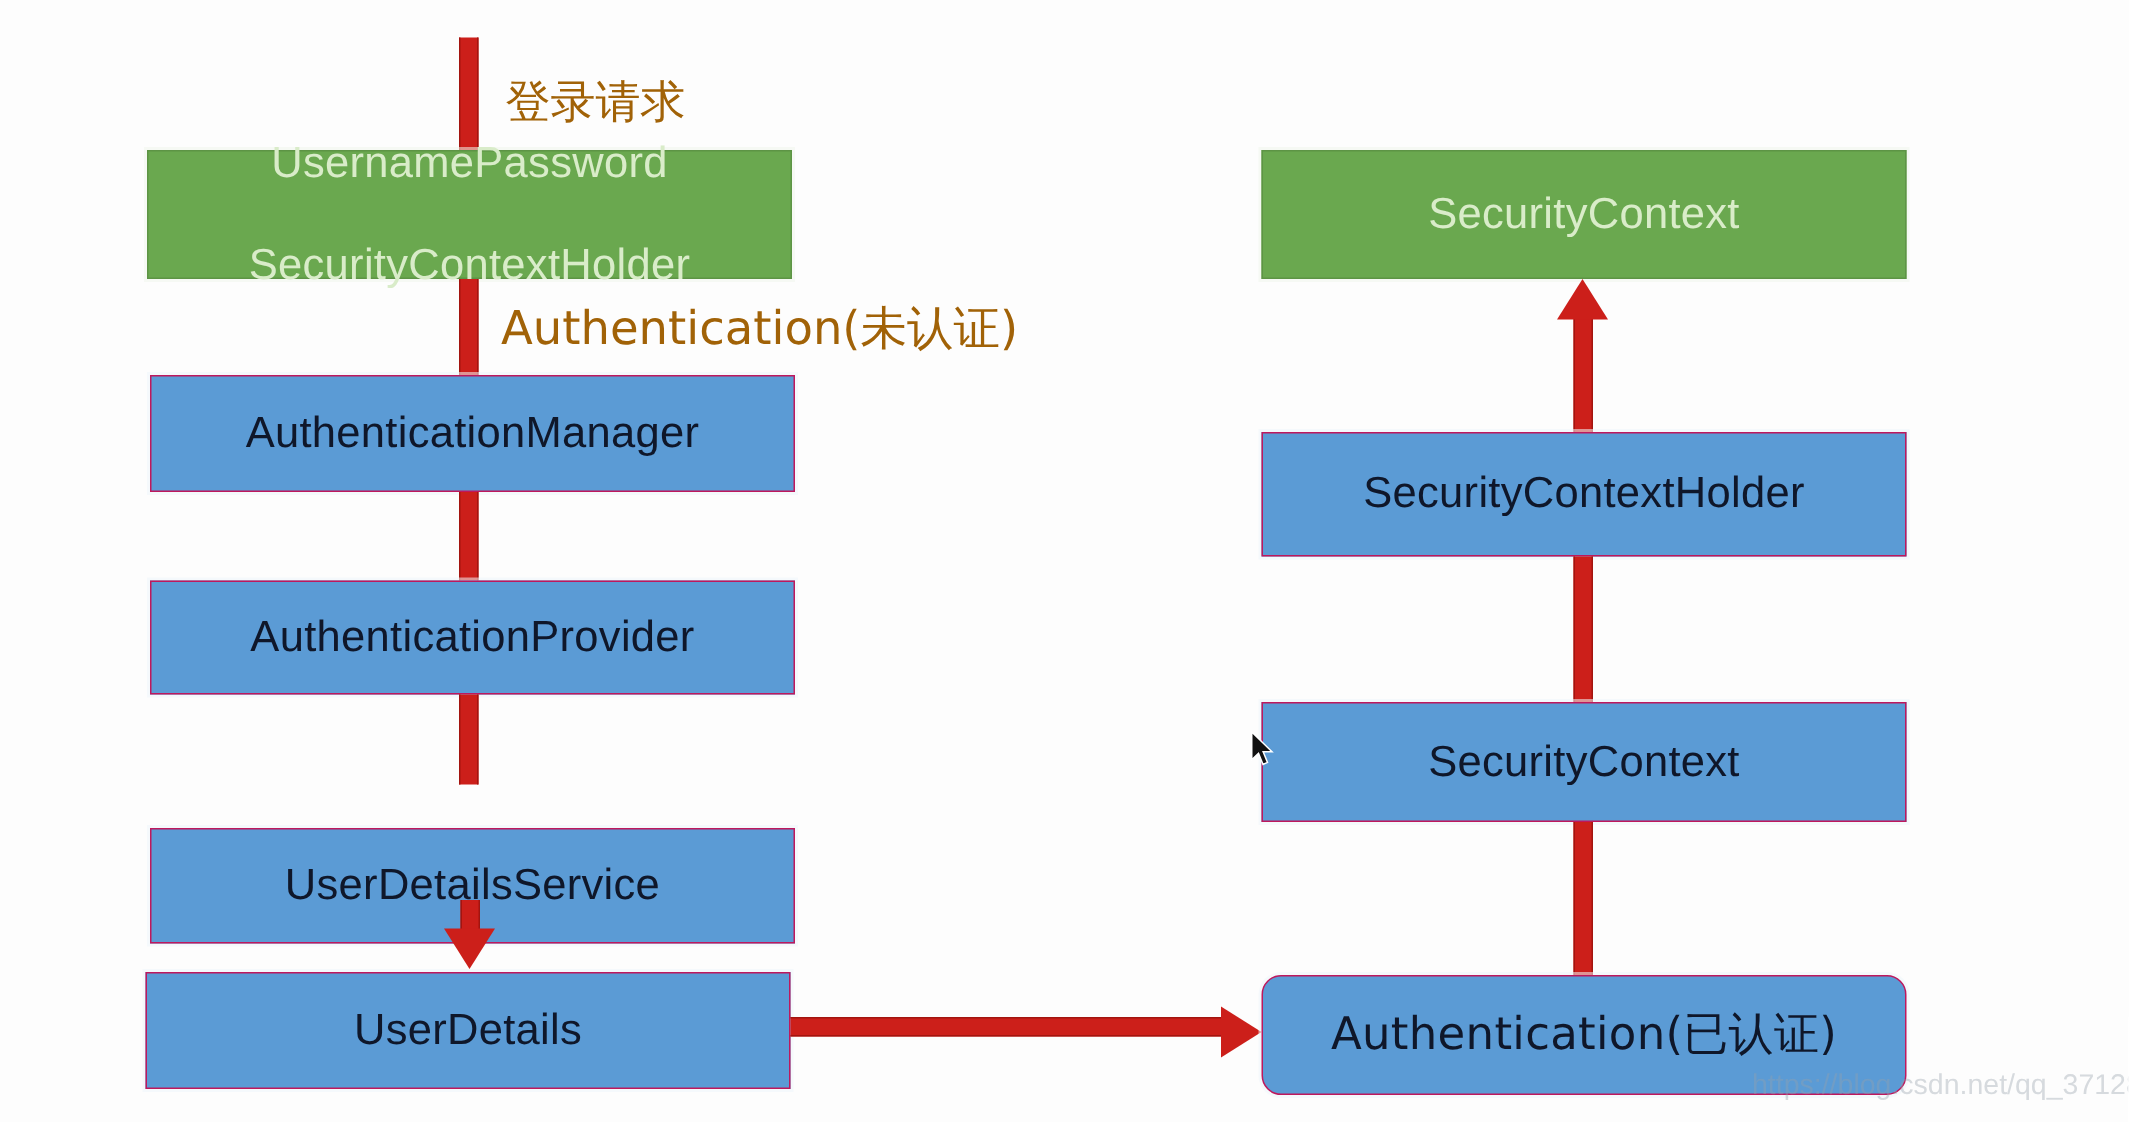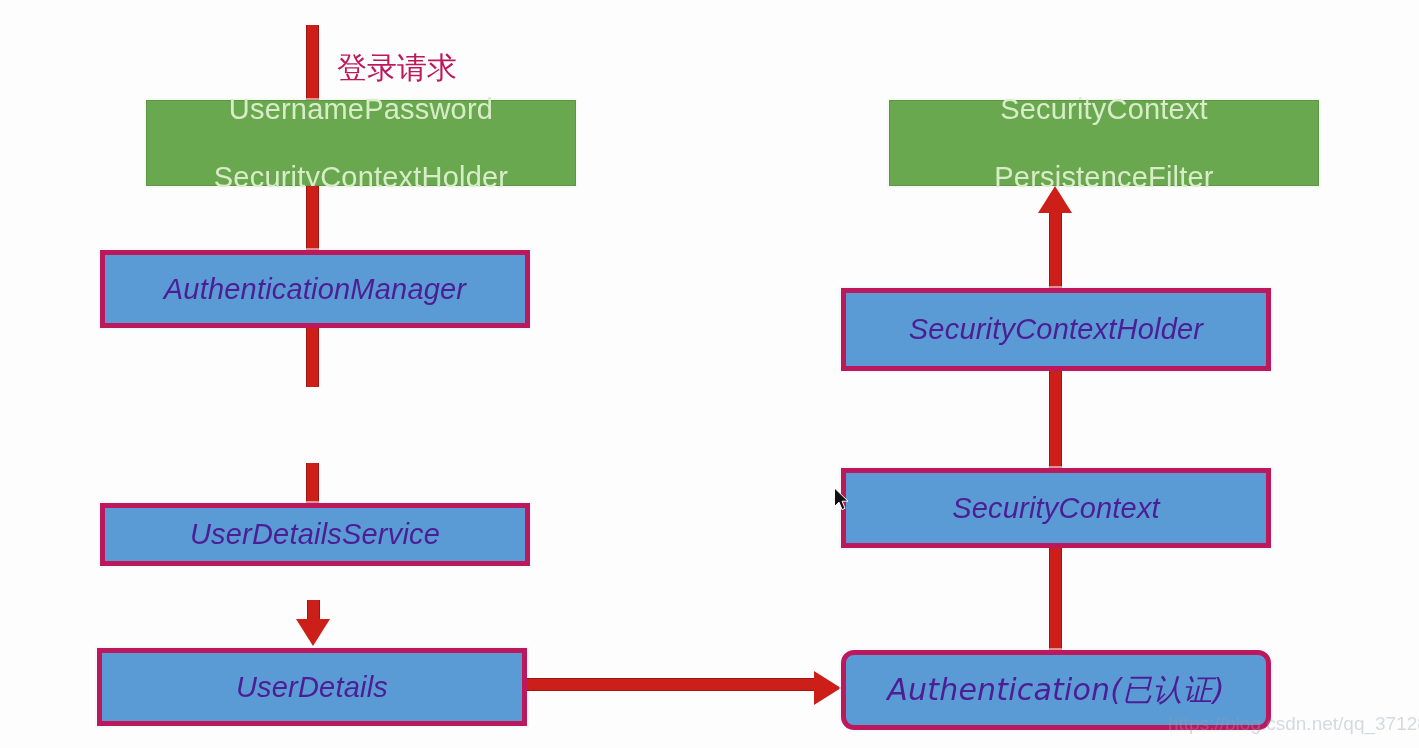--- a/index.html
+++ b/index.html
@@ -29,28 +29,26 @@
     line-height: 1.18;
     letter-spacing: 0.2px;
     white-space: pre-line;
     user-select: none;
   }
   .node.green {
     background: #6aa84f;
     border: 1px solid #5d9445;
     color: #d9ecc9;
     box-shadow: 0 0 0 2px rgba(240,246,236,0.55);
-    margin-left: 48px;
   }
   .node.blue {
     background: #5b9bd5;
-    border: 5px solid #be185d;
-    color: #4c1d95;
+    border: 1px solid #be185d;
+    color: #0f172a;
     box-shadow: 0 0 0 2px rgba(238,245,252,0.55);
-    font-style: italic;
   }
 
   
   .vline {
     position: absolute;
     background: #cc1f1a;
     border-left: 1px solid #a3140f;
     border-right: 1px solid #a3140f;
     box-sizing: border-box;
   }
@@ -79,21 +77,21 @@
     position: absolute;
     width: 0; height: 0;
     border-top: 17px solid transparent;
     border-bottom: 17px solid transparent;
     border-left: 27px solid #cc1f1a;
   }
 
   
   .edge-label {
     position: absolute;
-    color: #be185d;
+    color: #a16207;
     white-space: nowrap;
     user-select: none;
   }
 
   
   .watermark {
     position: absolute;
     color: rgba(150,160,170,0.38);
     font-size: 19px;
     white-space: nowrap;
@@ -118,48 +116,51 @@
 
   <div class="node green" style="left:98px; top:100px; width:430px; height:86px; font-size:29px;">
     <span style="display:block;">
       <span style="display:block;">UsernamePassword</span>
       <span style="display:block;">SecurityContextHolder</span>
     </span>
   </div>
 
   <div class="vline" style="left:306px; top:186px; width:13px; height:64px;"></div>
 
+  <div class="edge-label" style="left:334px; top:198px; font-size:31px; font-family:'DejaVu Sans','Liberation Sans',sans-serif;">Authentication(未认证)</div>
 
   <div class="node blue" style="left:100px; top:250px; width:430px; height:78px; font-size:29px;">
     <span>AuthenticationManager</span>
   </div>
 
   <div class="vline" style="left:306px; top:328px; width:13px; height:59px;"></div>
 
+  <div class="node blue" style="left:100px; top:387px; width:430px; height:76px; font-size:29px;">
+    <span>AuthenticationProvider</span>
+  </div>
 
   <div class="vline" style="left:306px; top:463px; width:13px; height:60px;"></div>
 
-  <div class="node blue" style="left:100px; top:503px; width:430px; height:63px; font-size:29px;">
+  <div class="node blue" style="left:100px; top:552px; width:430px; height:77px; font-size:29px;">
     <span>UserDetailsService</span>
   </div>
 
   <div class="vline" style="left:307px; top:600px; width:13px; height:23px;"></div>
   <div class="arrow-down" style="left:296px; top:619px;"></div>
 
   <div class="node blue" style="left:97px; top:648px; width:430px; height:78px; font-size:29px;justify-content:center;">
     <span>UserDetails</span>
   </div>
 
   <div class="hline" style="left:527px; top:678px; width:290px; height:13px;"></div>
   <div class="arrow-right" style="left:814px; top:671px;"></div>
 
   <div class="node green" style="left:841px; top:100px; width:430px; height:86px; font-size:29px;">
     <span style="display:block;">
       <span style="display:block;">SecurityContext</span>
-      <span style="display:block;">PersistenceFilter</span>
     </span>
   </div>
 
   <div class="vline" style="left:1049px; top:212px; width:13px; height:76px;"></div>
   <div class="arrow-up" style="left:1038px; top:186px;"></div>
 
   <div class="node blue" style="left:841px; top:288px; width:430px; height:83px; font-size:29px;">
     <span>SecurityContextHolder</span>
   </div>
 

